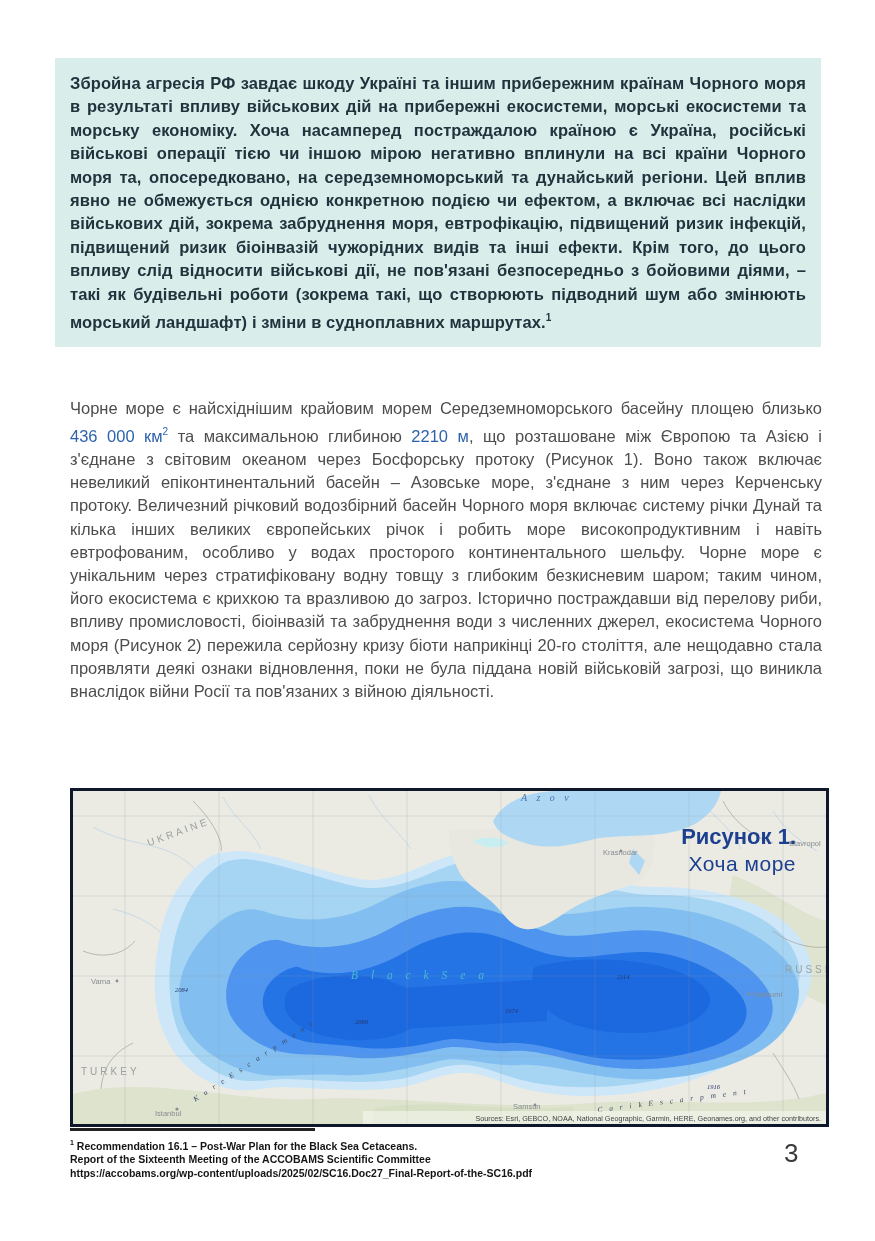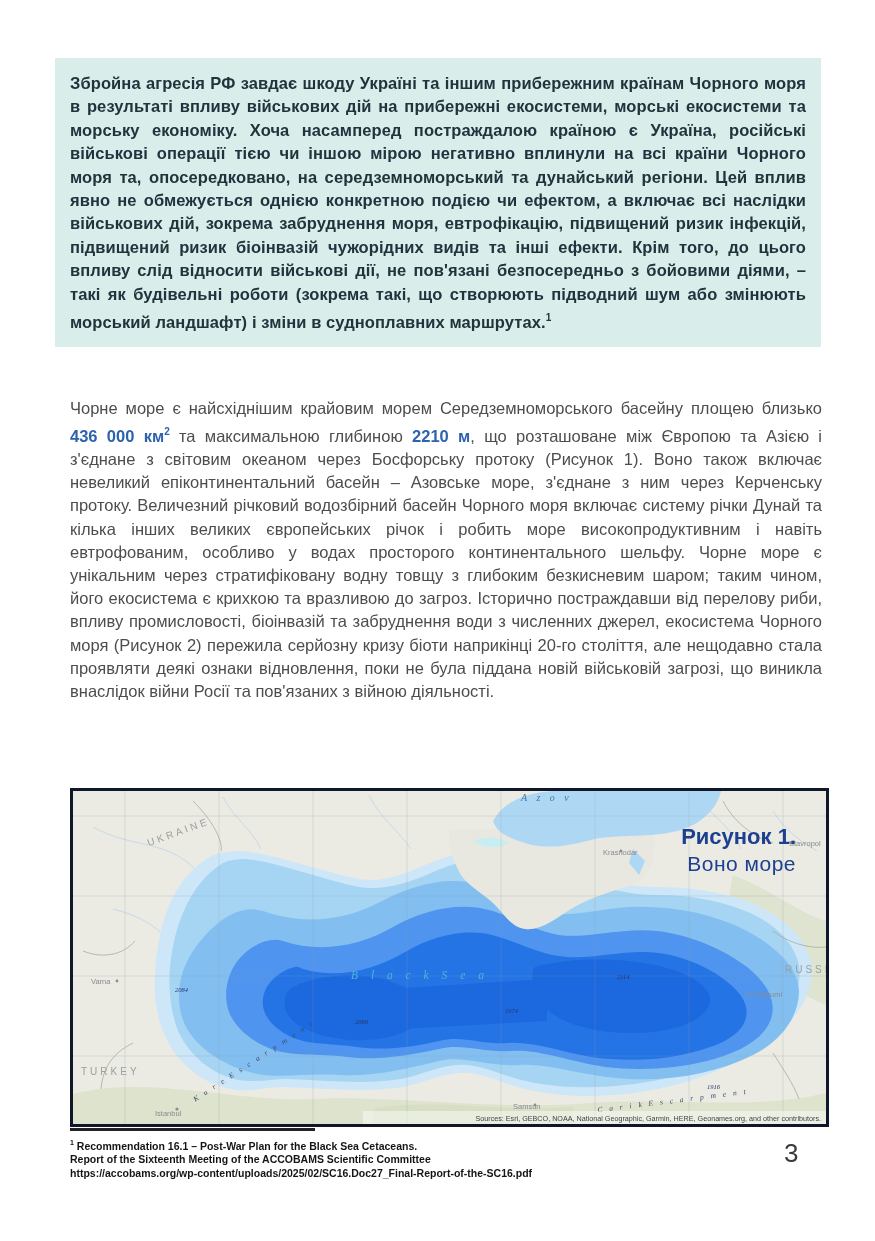--- a/index.html
+++ b/index.html
@@ -15,21 +15,21 @@
   .callout p{
     margin:0;color:#21333c;font-weight:700;font-size:16.5px;line-height:23.4px;
     text-align:justify;letter-spacing:.1px;
   }
   .callout sup{font-size:10px;}
   
   .bodytext{
     position:absolute;left:70px;top:397px;width:752px;margin:0;
     color:#4d4d4d;font-size:16.5px;line-height:23.2px;text-align:justify;
   }
-  .bodytext .hl{color:#2d63ae;font-weight:700;}
+  .bodytext .hl{color:#2d63ae;font-weight:400;}
   .bodytext sup{font-size:10px;}
   
   .figure{
     position:absolute;left:70px;top:788px;width:753px;height:333px;
     border:3px solid #0f172a;box-sizing:content-box;background:#ebeae3;
   }
   .figure svg{display:block;width:753px;height:333px;}
   .figtitle{
     position:absolute;top:8px;right:30px;text-align:right;color:#1d3f8f;line-height:1.25;margin-top:24px;
   }
@@ -157,21 +157,21 @@
       <text class="lbl-depth" x="282" y="233">2080</text>
       <text class="lbl-depth" x="432" y="222">1974</text>
       <text class="lbl-depth" x="544" y="188">2114</text>
       <text class="lbl-depth" x="634" y="298">1916</text>
 
       <rect x="290" y="320" width="463" height="13" fill="#ffffff" opacity="0.45"></rect>
       <text class="lbl-attr" text-anchor="end" x="748" y="329.5">Sources: Esri, GEBCO, NOAA, National Geographic, Garmin, HERE, Geonames.org, and other contributors.</text>
     </svg>
     <figcaption class="figtitle">
       <span class="t1">Рисунок 1.</span>
-      <span class="t2">Воно море</span>
+      <span class="t2">Хоча море</span>
     </figcaption>
   </figure>
 
   <div class="footrule"></div>
   <div class="footnote">
     <div><sup>1</sup> <span>Recommendation 16.1 – Post-War Plan for the Black Sea Cetaceans.</span></div>
     <div>Report of the Sixteenth Meeting of the ACCOBAMS Scientific Committee</div>
     <div><a href="#">https://accobams.org/wp-content/uploads/2025/02/SC16.Doc27_Final-Report-of-the-SC16.pdf</a></div>
   </div>
 

